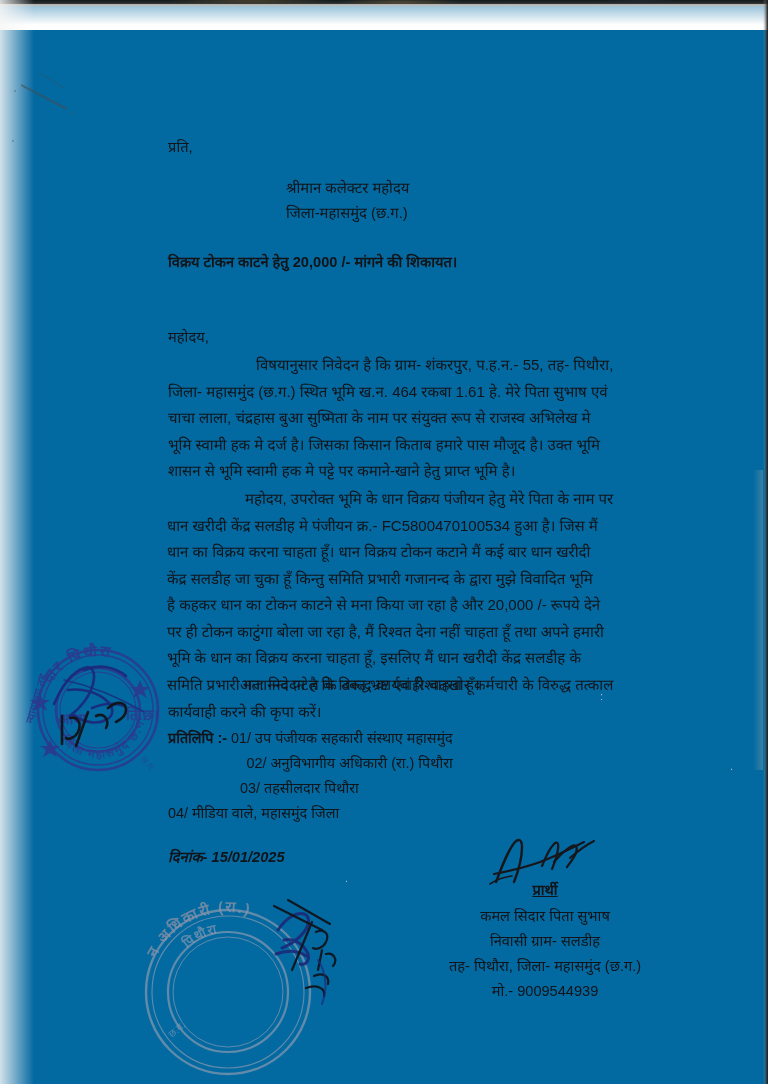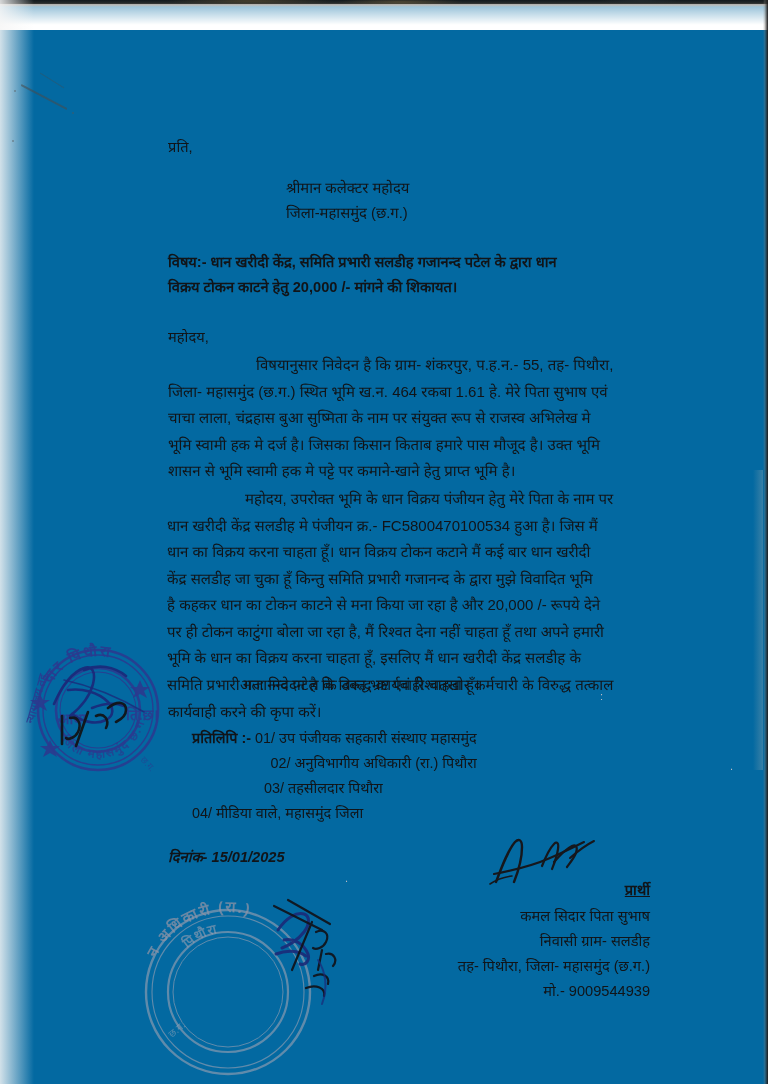--- a/index.html
+++ b/index.html
@@ -94,40 +94,40 @@
   .para .indent { padding-left: 88px; }
   .para .indent2 { padding-left: 78px; }
   .para .indent3 { padding-left: 72px; }
 
   .para1 { left: 168px; top: 352px; }
   .para2 { left: 167px; top: 486px; }
   .para3 { left: 168px; top: 672px; }
 
   .copies { position: absolute; left: 168px; top: 726px; font-size: 14.4px; line-height: 25px; }
   .copies-head { font-weight: bold; display: inline-block; }
-  .copies-row { white-space: nowrap; margin-left: 24px; }
+  .copies-row { white-space: nowrap; }
   .copies-row.r1 { padding-left: 0; }
   .copies-row.r2 { padding-left: 72px; text-align: right; }
   .copies-row.r3 { padding-left: 72px; }
   .copies-row.r4 { padding-left: 0px; }
 
   .date-line {
     position: absolute;
     left: 168px; top: 846px;
     font-style: italic;
     font-weight: bold;
     font-size: 14.6px;
     white-space: nowrap;
   }
 
   .signblock {
     position: absolute;
-    left: 400px; top: 878px;
+    left: 420px; top: 878px;
     width: 250px;
-    text-align: right;
+    text-align: center;
     font-size: 14.6px;
     line-height: 25px;
   }
   .signblock .applicant-label {
     font-weight: bold;
     text-decoration: underline;
     display: inline-block;
     margin-bottom: 1px;
   }
   .signblock div { white-space: nowrap; }
@@ -174,21 +174,20 @@
   <div class="pen-dot" style="left:12px;top:140px;"></div>
 
   <div class="line lbl-prati">प्रति,</div>
 
   <div class="blk addressee">
     <div>श्रीमान कलेक्टर महोदय</div>
     <div>जिला-महासमुंद (छ.ग.)</div>
   </div>
 
   <div class="blk subject">
-    <div class="sj-line">विषय:- धान खरीदी केंद्र, समिति प्रभारी सलडीह गजानन्द पटेल के द्वारा धान</div>
     <div class="sj-line">विक्रय टोकन काटने हेतु 20,000 /- मांगने की शिकायत।</div>
   </div>
 
   <div class="line salutation">महोदय,</div>
 
   <div class="para para1">
     <span class="pline indent">विषयानुसार निवेदन है कि ग्राम- शंकरपुर, प.ह.न.- 55, तह- पिथौरा,</span>
     <span class="pline">जिला- महासमुंद (छ.ग.) स्थित भूमि ख.न. 464 रकबा 1.61 हे. मेरे पिता सुभाष एवं</span>
     <span class="pline">चाचा लाला, चंद्रहास बुआ सुष्मिता के नाम पर संयुक्त रूप से राजस्व अभिलेख मे</span>
     <span class="pline">भूमि स्वामी हक मे दर्ज है। जिसका किसान किताब हमारे पास मौजूद है। उक्त भूमि</span>

